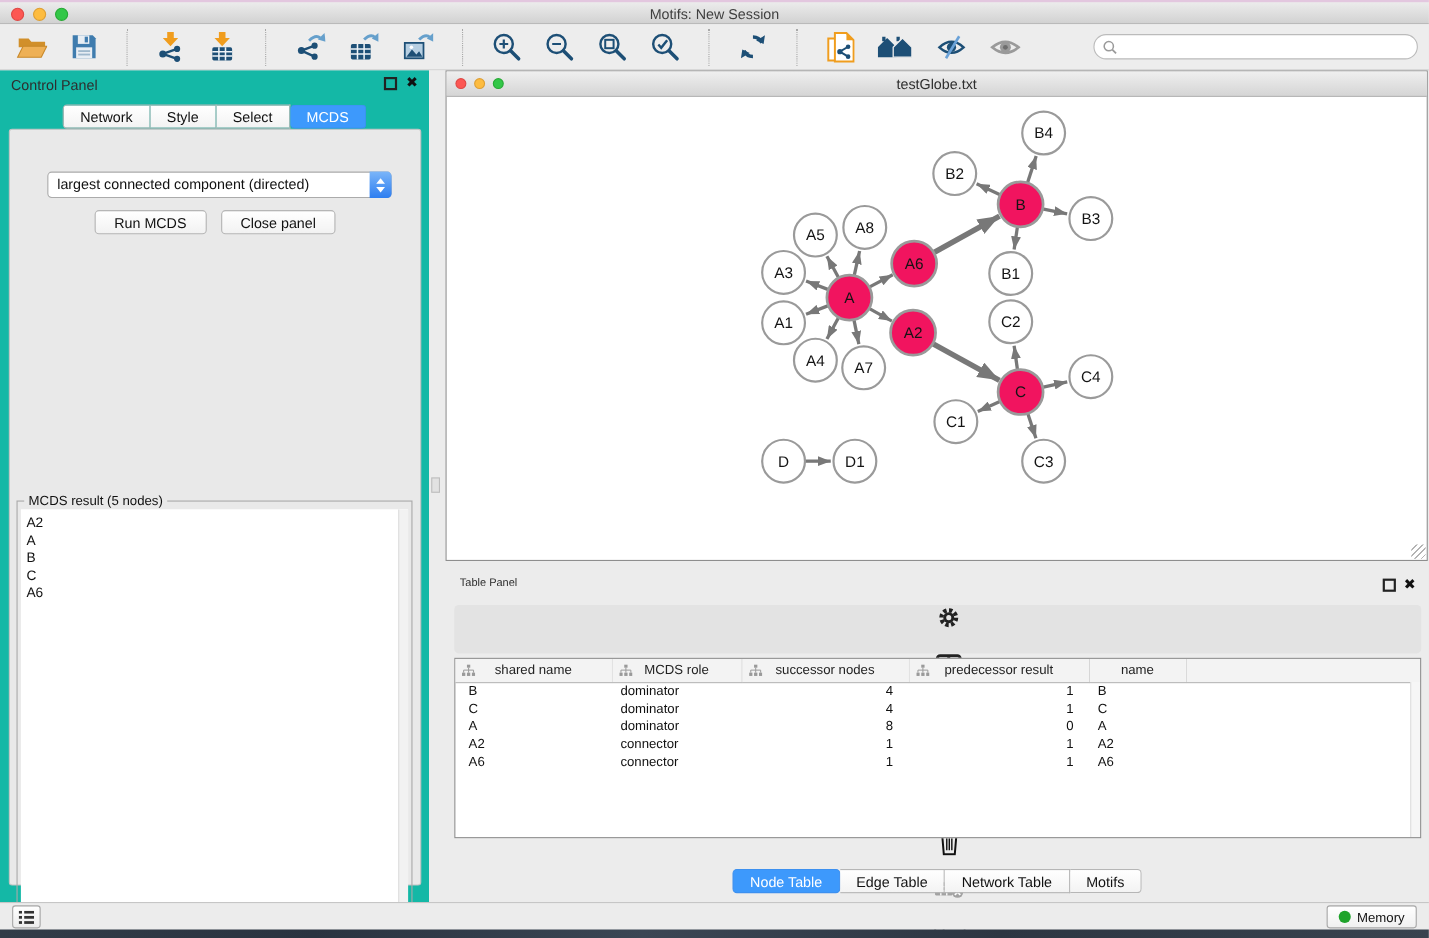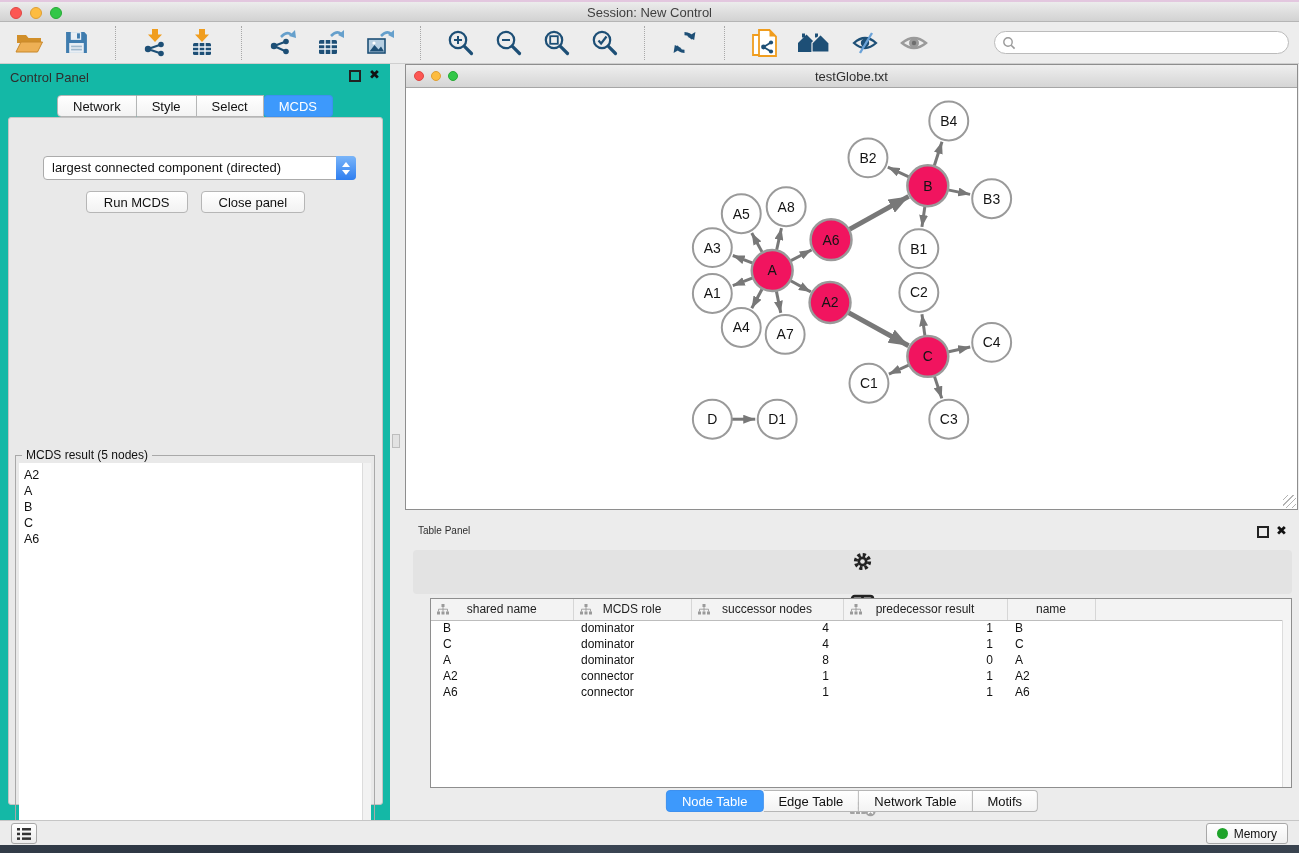--- a/index.html
+++ b/index.html
@@ -78,21 +78,21 @@
     background:repeating-linear-gradient(135deg, transparent 0 3px, #b3b3b3 3px 4px); }
 
   
   .table-panel { position:absolute; left:405px; top:510px; width:894px; height:310px; background:#ececec; }
   .tp-title { position:absolute; left:13px; top:15px; font-size:10px; color:#2e2e2e; }
   .tp-float { right:30px; top:16px; } .tp-close { right:12px; top:14px; }
   .tp-toolbar { position:absolute; left:8px; right:7px; top:40px; height:44px; background:#e3e3e3; border-radius:4px;
     display:flex; align-items:center; gap:21px; padding-left:20px;flex-direction:column; }
   .tt-btn { background:none; border:none; display:flex; align-items:center; }
   .fx { font-family:"DejaVu Serif","Liberation Serif",serif; font-style:italic; color:#9d9d9d; font-size:20px; }
-  .tp-table { position:absolute; left:25px; right:7px; top:88px; height:190px; background:#fff; border:1px solid #8e8e8e; overflow:hidden; }
+  .tp-table { position:absolute; left:8px; right:7px; top:88px; height:164px; background:#fff; border:1px solid #8e8e8e; overflow:hidden; }
   .tp-table table { width:100%; border-collapse:collapse; table-layout:fixed; }
   .tp-table th { position:relative; height:21px; background:#f3f3f3; border-bottom:1px solid #bdbdbd;
     border-right:1px solid #d6d6d6; font-weight:normal; font-size:12px; color:#222; text-align:center; }
   .tp-table th .col-icon { position:absolute; left:6px; top:5px; }
   .tp-table td { height:16px; font-size:12px; color:#111; white-space:nowrap; overflow:hidden; }
   td.al { text-align:left; padding-left:12px; }
   td.al2 { text-align:left; padding-left:8px; }
   td.ar { text-align:right; padding-right:14px; }
   .tp-scroll { position:absolute; right:0; top:21px; bottom:0; width:9px; background:#f6f6f6; border-left:1px solid #ddd; }
   .tp-tabs { bottom:8px; left:50%; transform:translateX(-50%); }
@@ -111,21 +111,21 @@
 <body>
 
 <div class="app">
 
   <div class="titlebar">
     <div class="lights">
       <div class="light red"></div>
       <div class="light yellow"></div>
       <div class="light green"></div>
     </div>
-    <div class="title">Session: New Control</div>
+    <div class="title">Motifs: New Session</div>
   </div>
 
   <div class="toolbar">
     <div class="tb-icons">
         <button class="tb-btn">
           <svg viewBox="0 0 28 24" width="28" height="24">
             <path d="M2 4h9l2.5 3H26v5H2z" fill="#d18f2a"></path>
             <path d="M1 21l5-10h21.5l-5 10z" fill="#eeb055" stroke="#c8882a" stroke-width="1"></path>
           </svg>
         </button>

